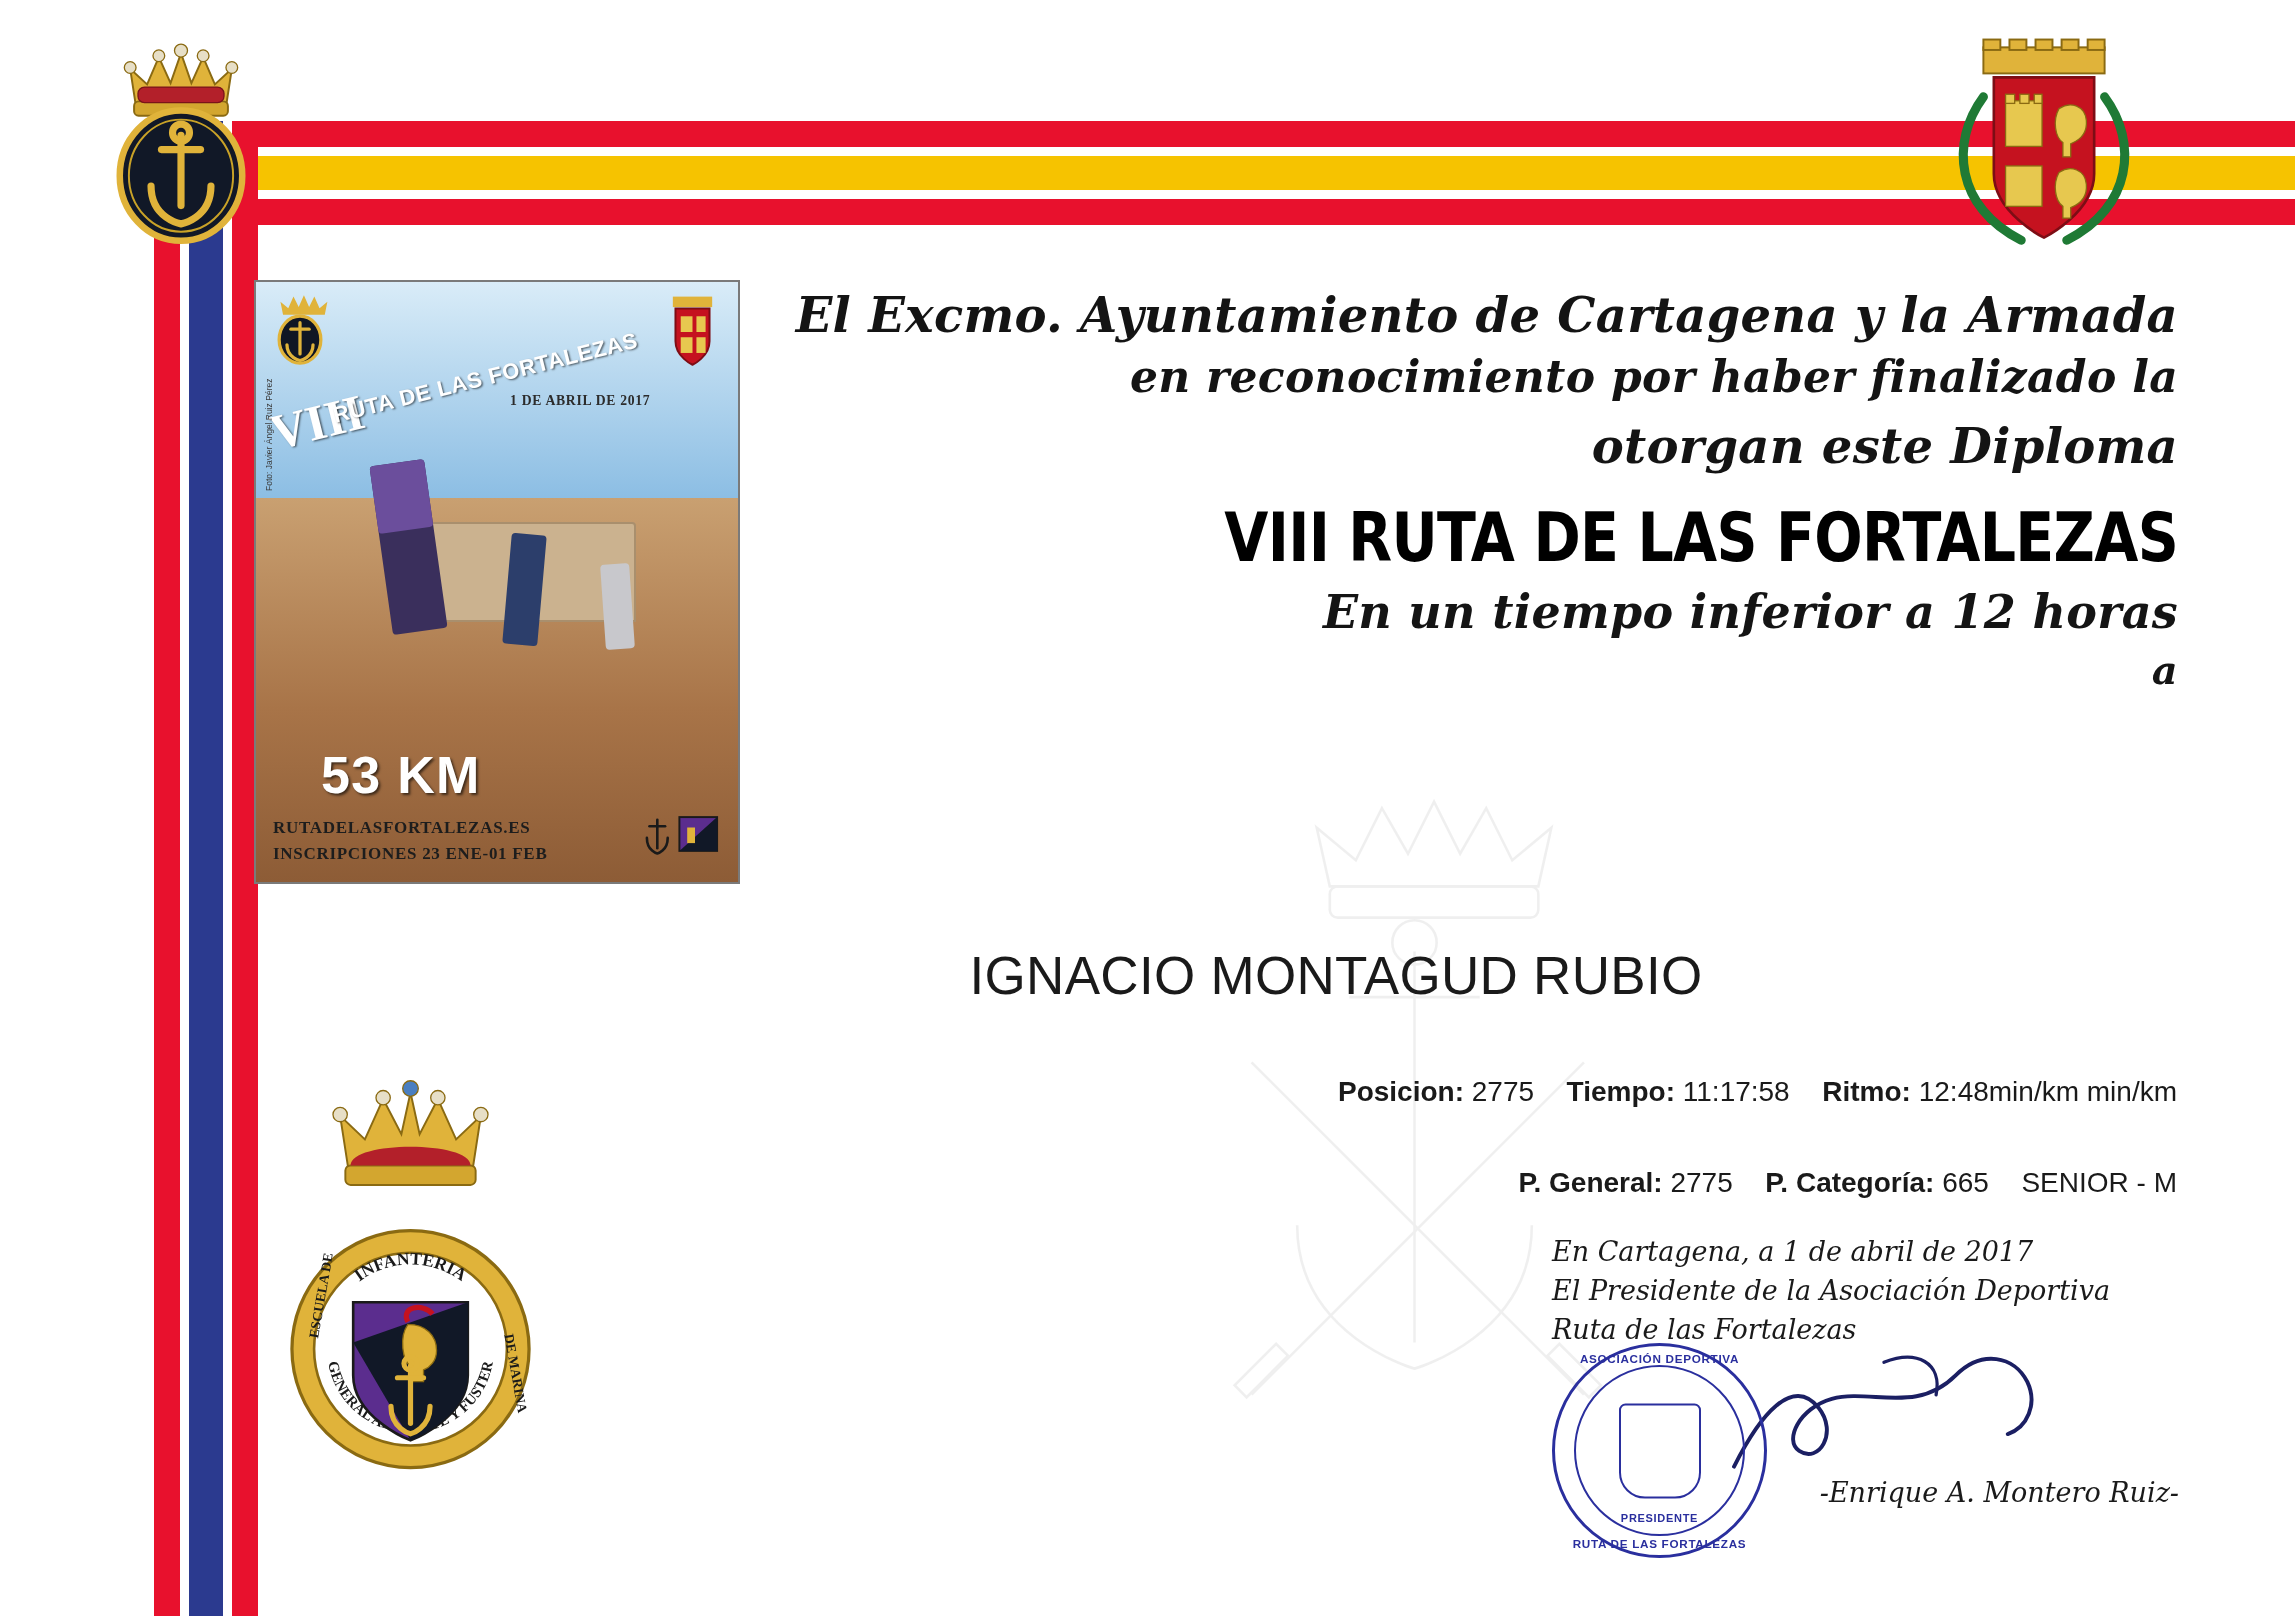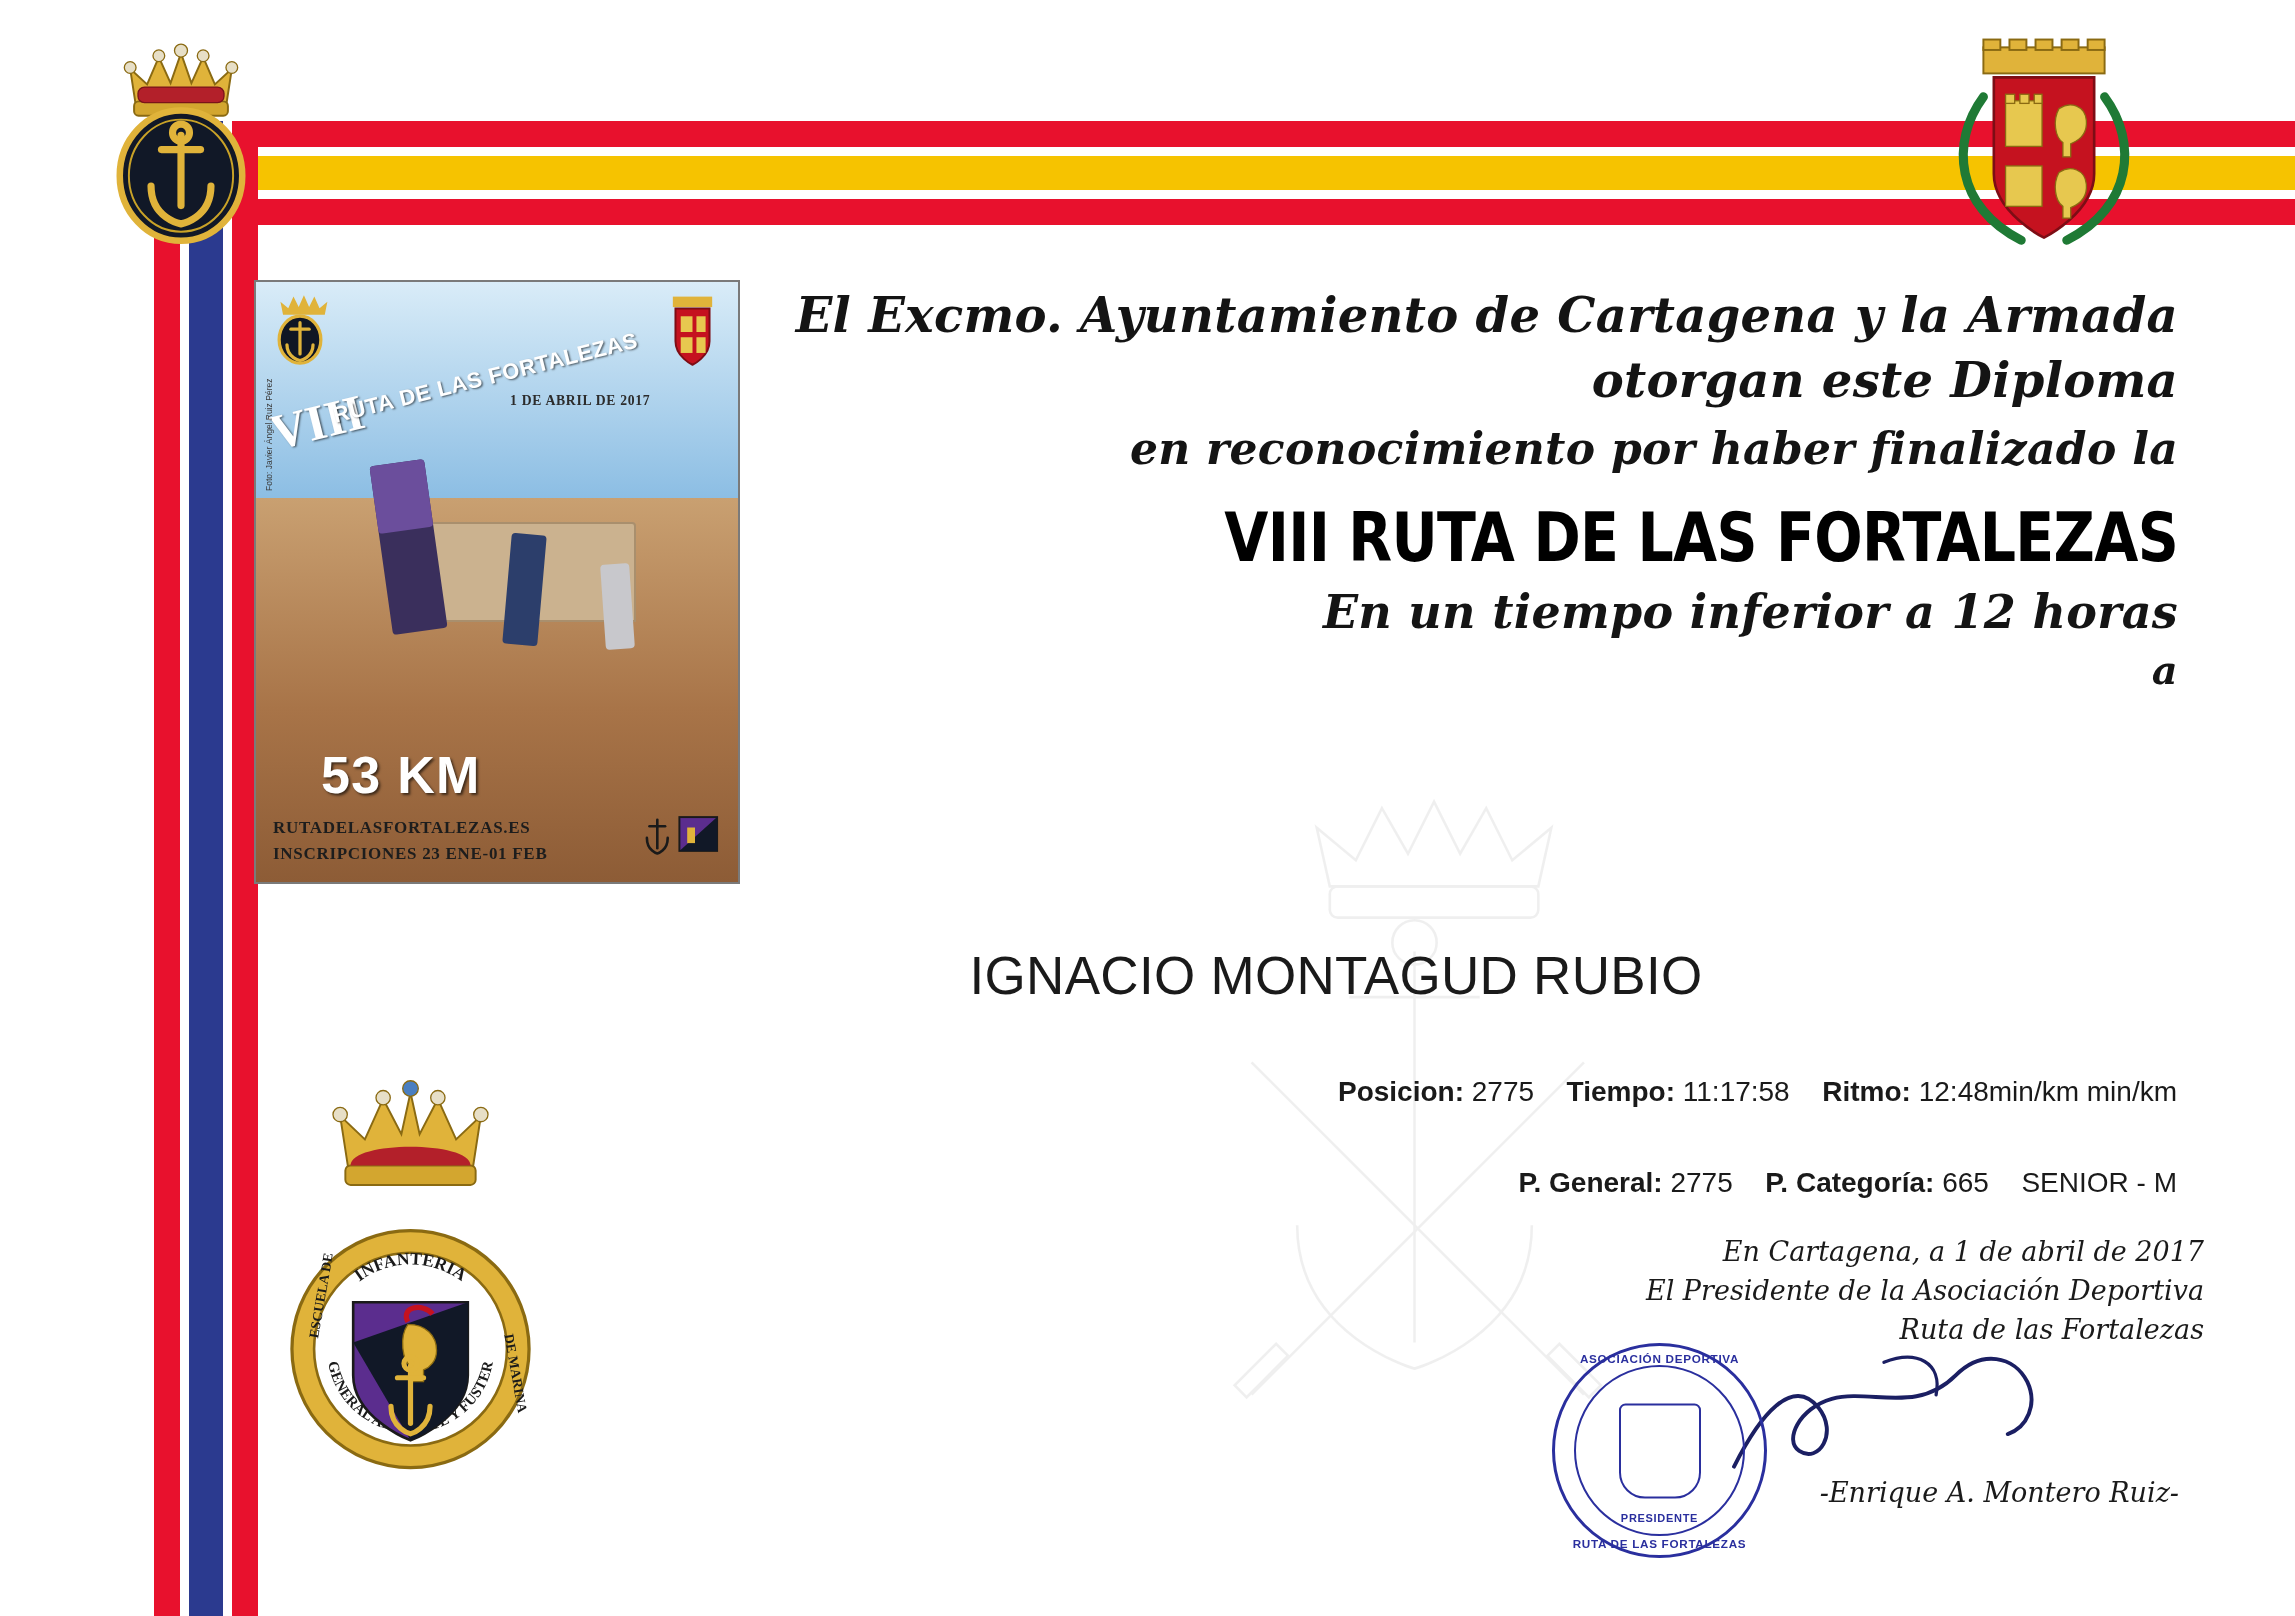--- a/index.html
+++ b/index.html
@@ -249,21 +249,21 @@
     opacity: .10;
     pointer-events: none;
   }
 
   
   .signature-block {
     position: absolute;
     right: 91px;
     top: 1232px;
     width: 652px;
-    text-align: right;
+    text-align: left;
     font-family: "DejaVu Serif", serif;
     font-style: italic;
     font-size: 27px;
     line-height: 1.45;
     color: #1a1a1a;
   }
   .signature-name {
     position: absolute;
     right: 116px;
     top: 1477px;
@@ -462,22 +462,22 @@
       <line x1="180" y1="980" x2="690" y2="470"></line>
       <line x1="690" y1="980" x2="180" y2="470"></line>
       <rect x="150" y="930" width="90" height="26" transform="rotate(-45 195 943)"></rect>
       <rect x="630" y="930" width="90" height="26" transform="rotate(45 675 943)"></rect>
     </g>
   </svg>
 </div>
 
 <div class="cert-body">
   <div class="script-line line-1">El Excmo. Ayuntamiento de Cartagena y la Armada</div>
+  <div class="script-line line-3">en reconocimiento por haber finalizado la</div>
   <div class="script-line line-2">otorgan este Diploma</div>
-  <div class="script-line line-3">en reconocimiento por haber finalizado la</div>
   <div class="race-name">VIII RUTA DE LAS FORTALEZAS</div>
   <div class="script-line line-4">En un tiempo inferior a 12 horas</div>
   <div class="script-line line-a">a</div>
 </div>
 
 <div class="runner-name">IGNACIO MONTAGUD RUBIO</div>
 
 <div class="stats-row row-1">
   <b>Posicion:</b>
   <span>2775</span>

